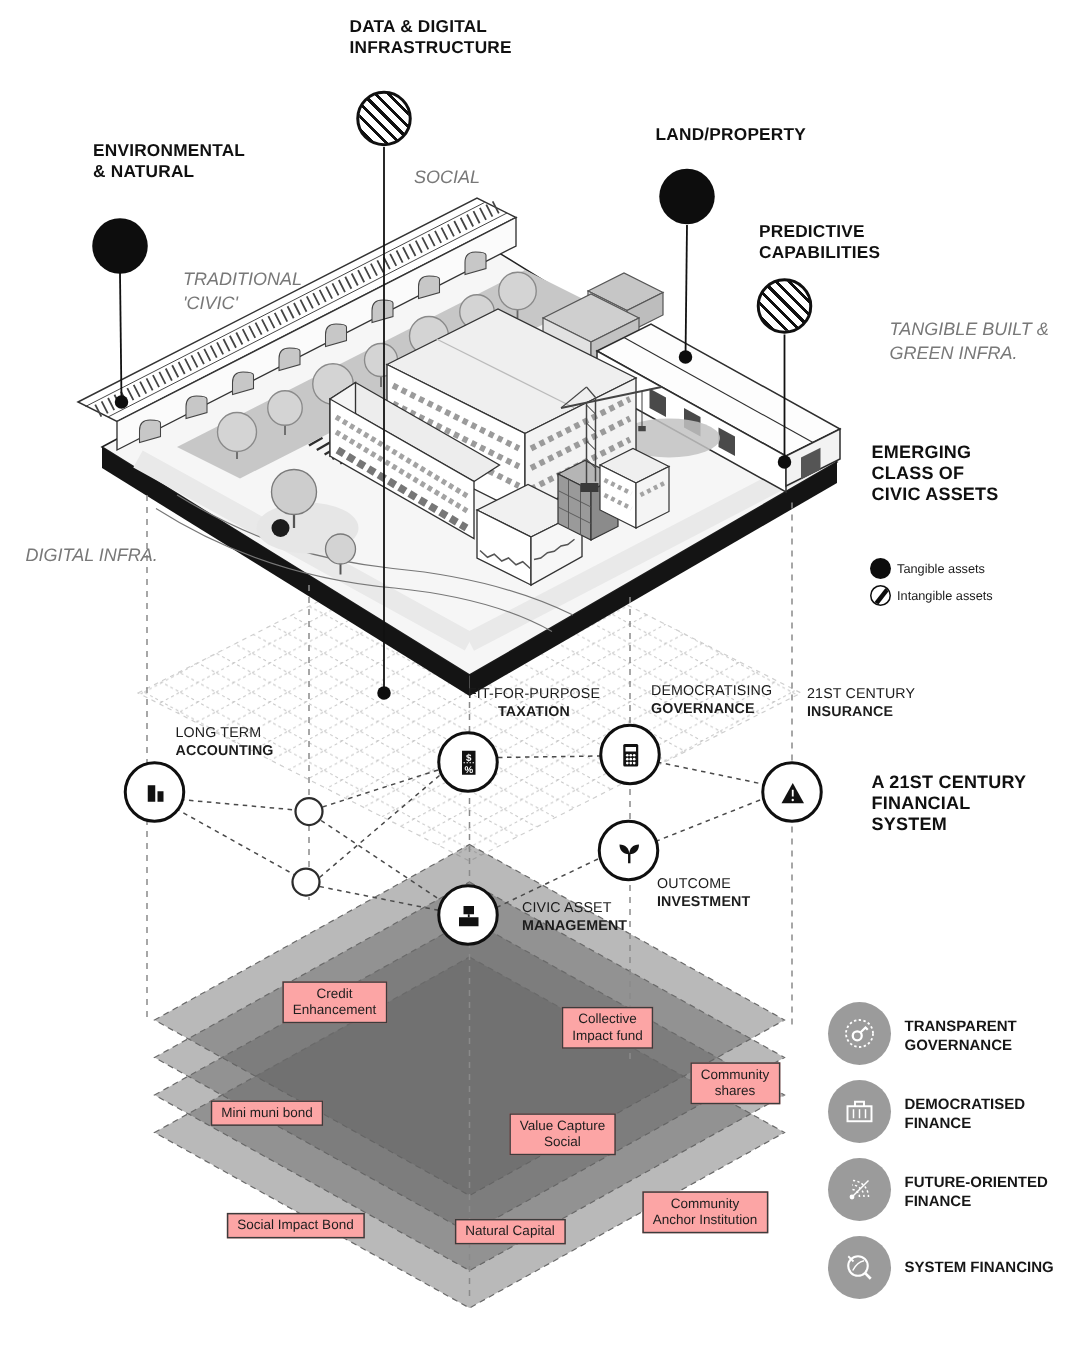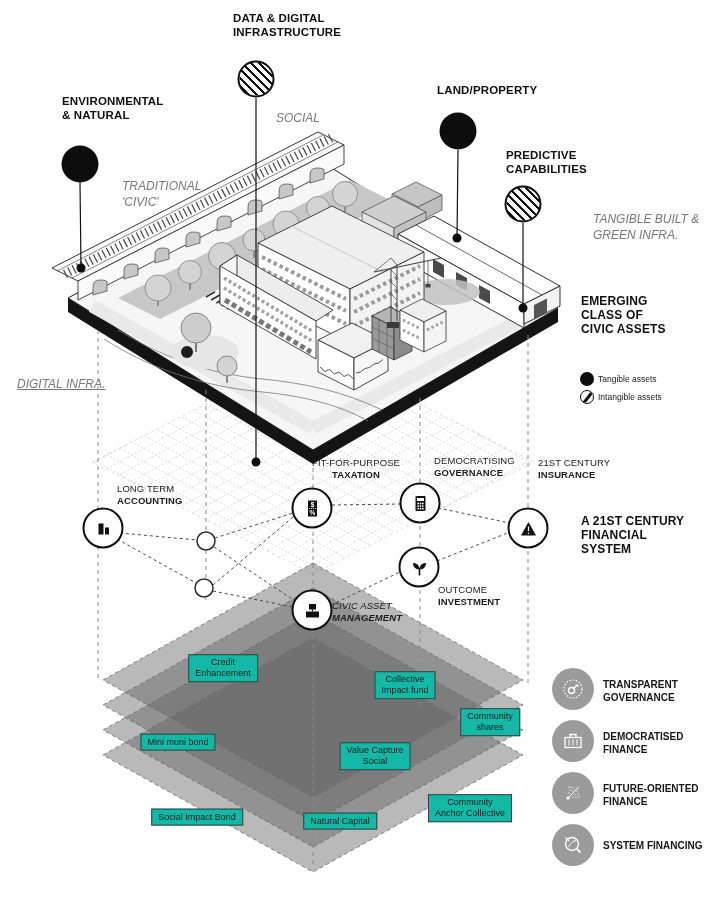--- a/index.html
+++ b/index.html
@@ -21,21 +21,21 @@
   .asset{position:absolute;width:37px;height:37px;border-radius:50%;transform:translate(-50%,-50%);
          box-sizing:border-box;}
   .asset.solid{background:#0d0d0d;}
   .asset.hatch{background:repeating-linear-gradient(45deg,#101010 0 2px,#ffffff 2px 6px);
                border:2px solid #101010;}
   
   .node{position:absolute;width:41px;height:41px;border-radius:50%;background:#ffffff;
         border:2.5px solid #0f0f0f;transform:translate(-50%,-50%);display:flex;align-items:center;
         justify-content:center;box-sizing:border-box;}
   
-  .mech{position:absolute;transform:translate(-50%,-50%);background:#14b8a6;border:1px solid #3c3c3c;
+  .mech{position:absolute;transform:translate(-50%,-50%);background:#fca5a5;border:1px solid #3c3c3c;
         padding:2px 6px;font-size:9px;line-height:1.2;color:#1e1e1e;text-align:center;white-space:nowrap;}
   .mech span{display:block;}
   
   .leg{position:absolute;font-size:8.5px;font-weight:500;color:#1a1a1a;white-space:nowrap;}
   .leg-dot{position:absolute;width:14px;height:14px;border-radius:50%;transform:translate(-50%,-50%);
            box-sizing:border-box;}
   .leg-dot.solid{background:#0d0d0d;}
   .leg-dot.hatch{background:#fff;border:1.6px solid #0d0d0d;overflow:hidden;position:absolute;}
   .leg-dot.hatch::after{content:"";position:absolute;left:5px;top:-2px;width:2.6px;height:18px;
            background:#0d0d0d;transform:rotate(38deg);}
@@ -298,21 +298,21 @@
     <span>SOCIAL</span>
   </div>
   <div class="ctx" style="left:122px;top:178px;">
     <span>TRADITIONAL</span>
     <span>'CIVIC'</span>
   </div>
   <div class="ctx" style="left:593px;top:211px;">
     <span>TANGIBLE BUILT &amp;</span>
     <span>GREEN INFRA.</span>
   </div>
-  <div class="ctx" style="left:17px;top:376px;text-decoration:underline;">
+  <div class="ctx" style="left:17px;top:362px;">
     <span>DIGITAL INFRA.</span>
   </div>
 
   <div class="h" style="left:581px;top:294px;font-size:12px;">
     <span>EMERGING</span>
     <span>CLASS OF</span>
     <span>CIVIC ASSETS</span>
   </div>
   <div class="leg-dot solid" style="left:587px;top:379px;"></div>
   <div class="leg" style="left:598px;top:374px;"><span>Tangible assets</span></div>
@@ -382,21 +382,21 @@
     <b>INVESTMENT</b>
   </div>
   <div class="node" style="left:419px;top:567px;">
     <svg width="24" height="24" viewBox="0 0 24 24">
       <path d="M12,20 L12,13" stroke="#111" stroke-width="1.6" fill="none"></path>
       <path d="M12,14 C7.5,14 5.5,11 5.5,7.5 C9.5,7.5 12,10 12,14 Z" fill="#111"></path>
       <path d="M12,14 C16.5,14 18.5,11 18.5,7.5 C14.5,7.5 12,10 12,14 Z" fill="#111"></path>
     </svg>
   </div>
 
-  <div class="nl" style="left:332px;top:600px;font-style:italic;">
+  <div class="nl" style="left:348px;top:600px;">
     <span>CIVIC ASSET</span>
     <b>MANAGEMENT</b>
   </div>
   <div class="node" style="left:312px;top:610px;">
     <svg width="24" height="24" viewBox="0 0 24 24">
       <rect x="8.5" y="5.5" width="7" height="5.5" fill="#111"></rect>
       <line x1="12" y1="11" x2="12" y2="13" stroke="#111" stroke-width="1.2"></line>
       <rect x="5.5" y="13" width="13" height="6" fill="#111"></rect>
     </svg>
   </div>
@@ -427,21 +427,21 @@
       <span>Social</span>
   </div>
   <div class="mech" style="left:197px;top:817px;">
     <span>Social Impact Bond</span>
   </div>
   <div class="mech" style="left:340px;top:821px;">
     <span>Natural Capital</span>
   </div>
   <div class="mech" style="left:470px;top:808px;">
     <span>Community</span>
-      <span>Anchor Collective</span>
+      <span>Anchor Institution</span>
   </div>
 
   <div class="pr-circle" style="left:573px;top:689px;">
     <svg width="26" height="26" viewBox="0 0 26 26">
       <circle cx="13" cy="13" r="9" fill="none" stroke="#fff" stroke-width="1.2" stroke-dasharray="1.6 1.6"></circle>
       <circle cx="11.5" cy="14.5" r="3" fill="none" stroke="#fff" stroke-width="1.5"></circle>
       <path d="M13.8,12.2 L17,9 L18.5,10.5" fill="none" stroke="#fff" stroke-width="1.5"></path>
     </svg>
   </div>
   <div class="pr-lbl" style="left:603px;top:678px;">

